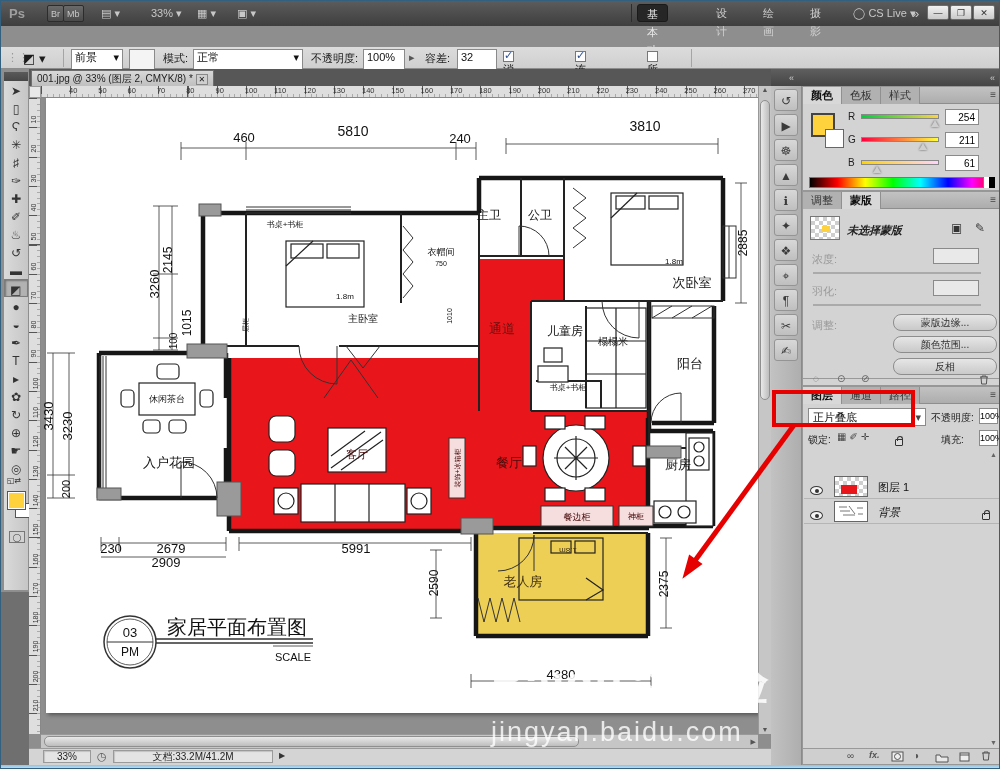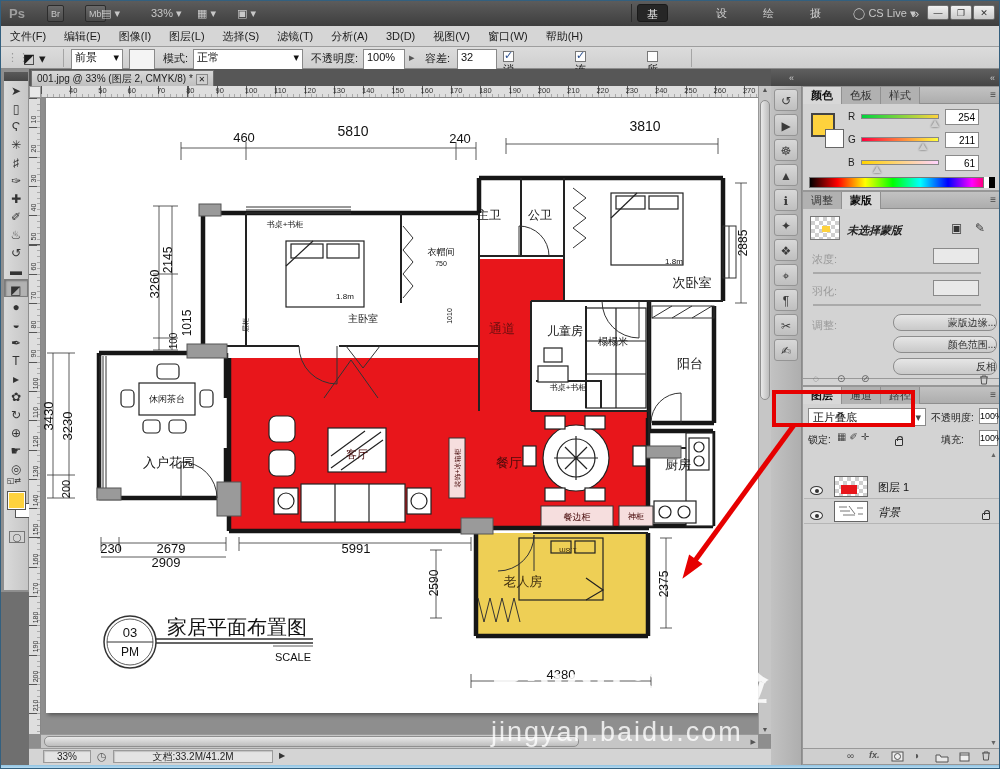--- a/index.html
+++ b/index.html
@@ -63,21 +63,21 @@
   .dicon{width:24px;height:22px;margin:3px auto 0;text-align:center;font-size:12px;line-height:22px;color:#3b3b3b;background:linear-gradient(#d8d8d8,#bfbfbf);border:1px solid #949494;border-radius:3px;}
   #panels{position:absolute;left:801px;top:85px;width:199px;height:679px;background:#cccccc;}
   .panel{position:absolute;left:0;width:199px;background:#d3d3d3;border:1px solid #979797;}
   .tabrow{height:17px;background:linear-gradient(#c2c2c2,#adadad);border-bottom:1px solid #8e8e8e;position:relative;}
   .ptab{float:left;height:17px;line-height:16px;padding:0 8px;font-size:11px;color:#333;background:#b1b1b1;border-right:1px solid #909090;}
   .ptab.active{background:#d8d8d8;color:#111;font-weight:bold;}
   .pmenu{position:absolute;right:4px;top:2px;font-size:10px;color:#444;}
   .slider-line{position:absolute;height:5px;border:1px solid #888;background:#fff;}
   .marker{position:absolute;width:0;height:0;border-left:4px solid transparent;border-right:4px solid transparent;border-bottom:7px solid #cfcfcf;filter:drop-shadow(0 0 1px #555);}
   .valbox{position:absolute;width:34px;height:16px;background:#fff;border:1px solid #8a8a8a;font-size:10px;line-height:15px;text-align:right;padding-right:3px;}
-  .gbtn{position:absolute;width:104px;height:17px;background:linear-gradient(#e6e6e6,#c9c9c9);border:1px solid #8d8d8d;border-radius:8px;font-size:10px;text-align:right;line-height:16px;color:#333;}
+  .gbtn{position:absolute;width:104px;height:17px;background:linear-gradient(#e6e6e6,#c9c9c9);border:1px solid #8d8d8d;border-radius:8px;font-size:10px;text-align:center;line-height:16px;color:#333;}
   .glabel{position:absolute;font-size:11px;color:#9a9a9a;}
   .eye{display:inline-block;width:13px;height:9px;border:1px solid #3a3a3a;border-radius:50%;position:relative;background:#f5f5f5;}
   .eye::after{content:"";position:absolute;left:4px;top:2px;width:4px;height:4px;background:#333;border-radius:50%;}
   .checker{background-image:linear-gradient(45deg,#cfcfcf 25%,transparent 25%,transparent 75%,#cfcfcf 75%),linear-gradient(45deg,#cfcfcf 25%,transparent 25%,transparent 75%,#cfcfcf 75%);background-size:8px 8px;background-position:0 0,4px 4px;background-color:#fff;}
   .lrow{position:absolute;left:1px;width:196px;height:25px;border-bottom:1px solid #b5b5b5;background:#d3d3d3;}
   .lrow.sel{background:linear-gradient(#4186dd,#2f6fc8);}
   .thumb{position:absolute;left:30px;top:2px;width:34px;height:21px;border:1px solid #666;}
   .locksym{display:inline-block;width:8px;height:7px;border:1px solid #333;border-radius:1px;position:relative;background:#ddd;}
   .locksym::before{content:"";position:absolute;left:1px;top:-4px;width:4px;height:4px;border:1px solid #333;border-bottom:none;border-radius:3px 3px 0 0;}
   
@@ -89,55 +89,41 @@
   #winbottom{position:absolute;left:0;top:764px;width:1000px;height:5px;background:linear-gradient(#8fc3e2,#cfeafa);}
 </style>
 </head>
 <body>
 
 <div id="win">
 
   <div id="titlebar">
     <span class="tbitem" style="left:8px;font-weight:bold;font-size:13px;color:#9f9f9f;">Ps</span>
     <span class="tbitem minibtn" style="left:46px;">Br</span>
-    <span class="tbitem minibtn" style="left:84px;">Mb</span>
+    <span class="tbitem minibtn" style="left:62px;">Mb</span>
     <span class="tbitem" style="left:100px;"><span>▤</span> ▾</span>
     <span class="tbitem" style="left:150px;"><span>33%</span> ▾</span>
     <span class="tbitem" style="left:196px;"><span>▦</span> ▾</span>
     <span class="tbitem" style="left:236px;"><span>▣</span> ▾</span>
     <div class="abs" style="left:630px;top:3px;width:1px;height:18px;background:#2d2d2d;"></div>
     <div class="abs" style="left:636px;top:0;">
 
     <div class="ws active" style="position: absolute; left: 0px;">基本功能</div>
         <div class="ws" style="position: absolute; left: 70px;">设计</div>
         <div class="ws" style="position: absolute; left: 117px;">绘画</div>
         <div class="ws" style="position: absolute; left: 164px;">摄影</div>
       </div>
 
     <span class="tbitem" style="left:911px;font-size:13px;">»</span>
     <span class="tbitem" style="left:852px;">◯ <span>CS Live</span> ▾</span>
     <div class="winctl" style="left:926px;">—</div>
     <div class="winctl" style="left:949px;">❐</div>
     <div class="winctl" style="left:972px;">✕</div>
   </div>
 
-  <div id="menubar">
-
-  <div class="mi">文件(F)</div>
-      <div class="mi">编辑(E)</div>
-      <div class="mi">图像(I)</div>
-      <div class="mi">图层(L)</div>
-      <div class="mi">选择(S)</div>
-      <div class="mi">滤镜(T)</div>
-      <div class="mi">分析(A)</div>
-      <div class="mi">3D(D)</div>
-      <div class="mi">视图(V)</div>
-      <div class="mi">窗口(W)</div>
-      <div class="mi">帮助(H)</div>
-    </div>
 
   <div id="optbar">
     <span class="optlbl" style="left:6px;color:#9a9a9a;">⋮⋮</span>
     <span class="optlbl" style="left:22px;font-size:13px;"><span>◩</span> ▾</span>
     <div class="vsep" style="left:62px;"></div>
     <div class="field" style="left:70px;width:52px;"><span>前景</span> <span style="float:right">▾</span></div>
     <div class="field" style="left:128px;width:26px;background:#f4f4f4;"></div>
     <span class="optlbl" style="left:162px;">模式:</span>
     <div class="field" style="left:192px;width:110px;"><span>正常</span> <span style="float:right">▾</span></div>
     <span class="optlbl" style="left:310px;">不透明度:</span>

